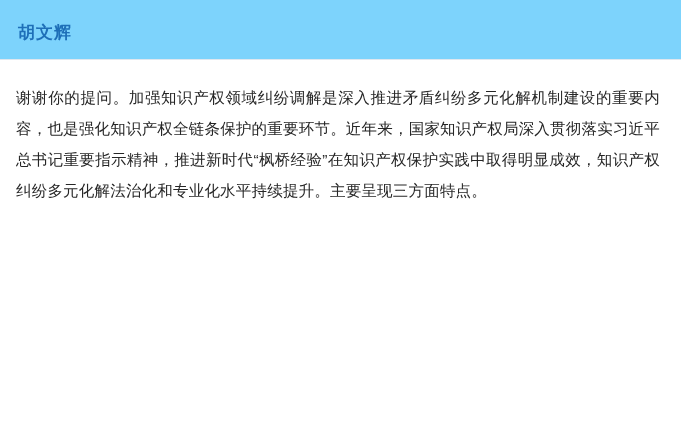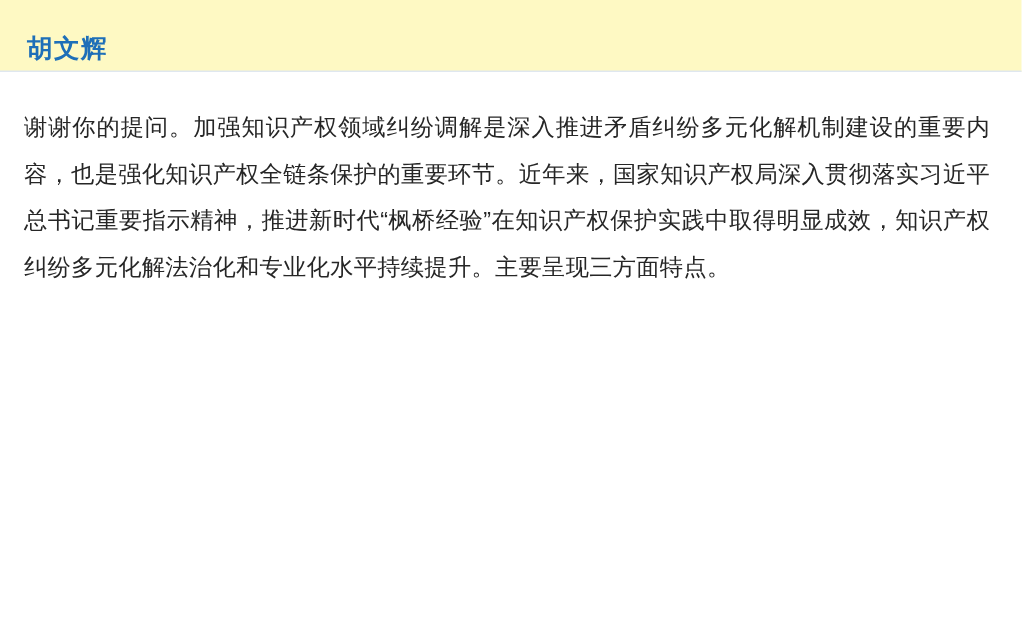--- a/index.html
+++ b/index.html
@@ -15,22 +15,22 @@
   }
   .page {
     position: relative;
     width: 681px;
     height: 422px;
     background: #ffffff;
     box-sizing: border-box;
   }
   .speaker-bar {
     position: relative;
-    height: 48px;
-    background: #fef9c3;
+    height: 60px;
+    background: #7dd3fc;
     border-bottom: 1px solid #dfe7ef;
     box-sizing: border-box;
   }
   .speaker-name {
     position: absolute;
     left: 18px;
     top: 22px;
     font-size: 17px;
     font-weight: bold;
     color: #1e6fb8;

